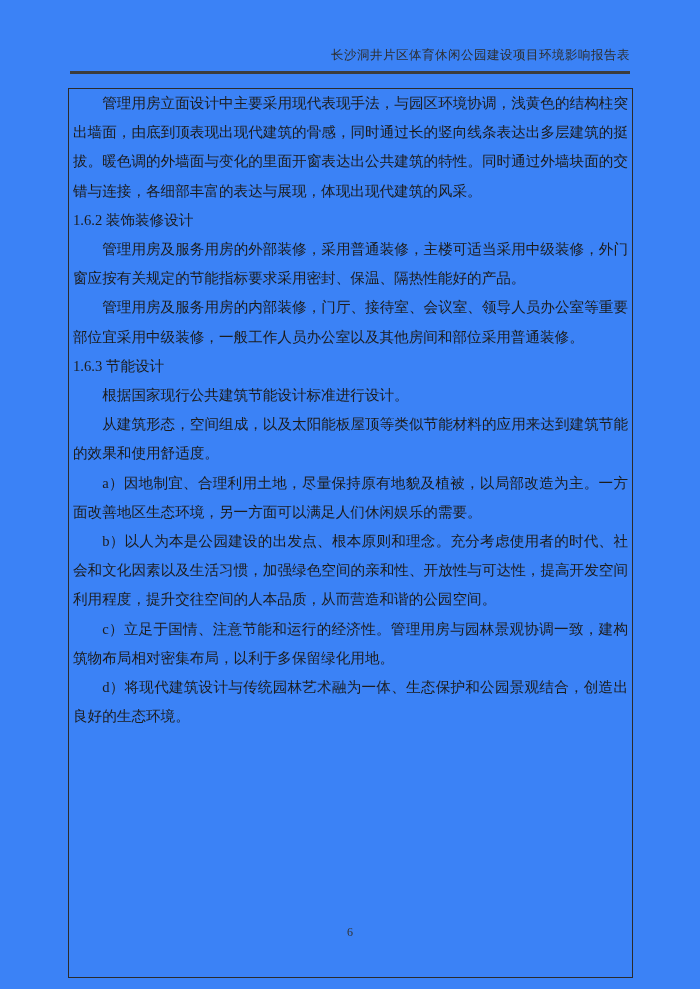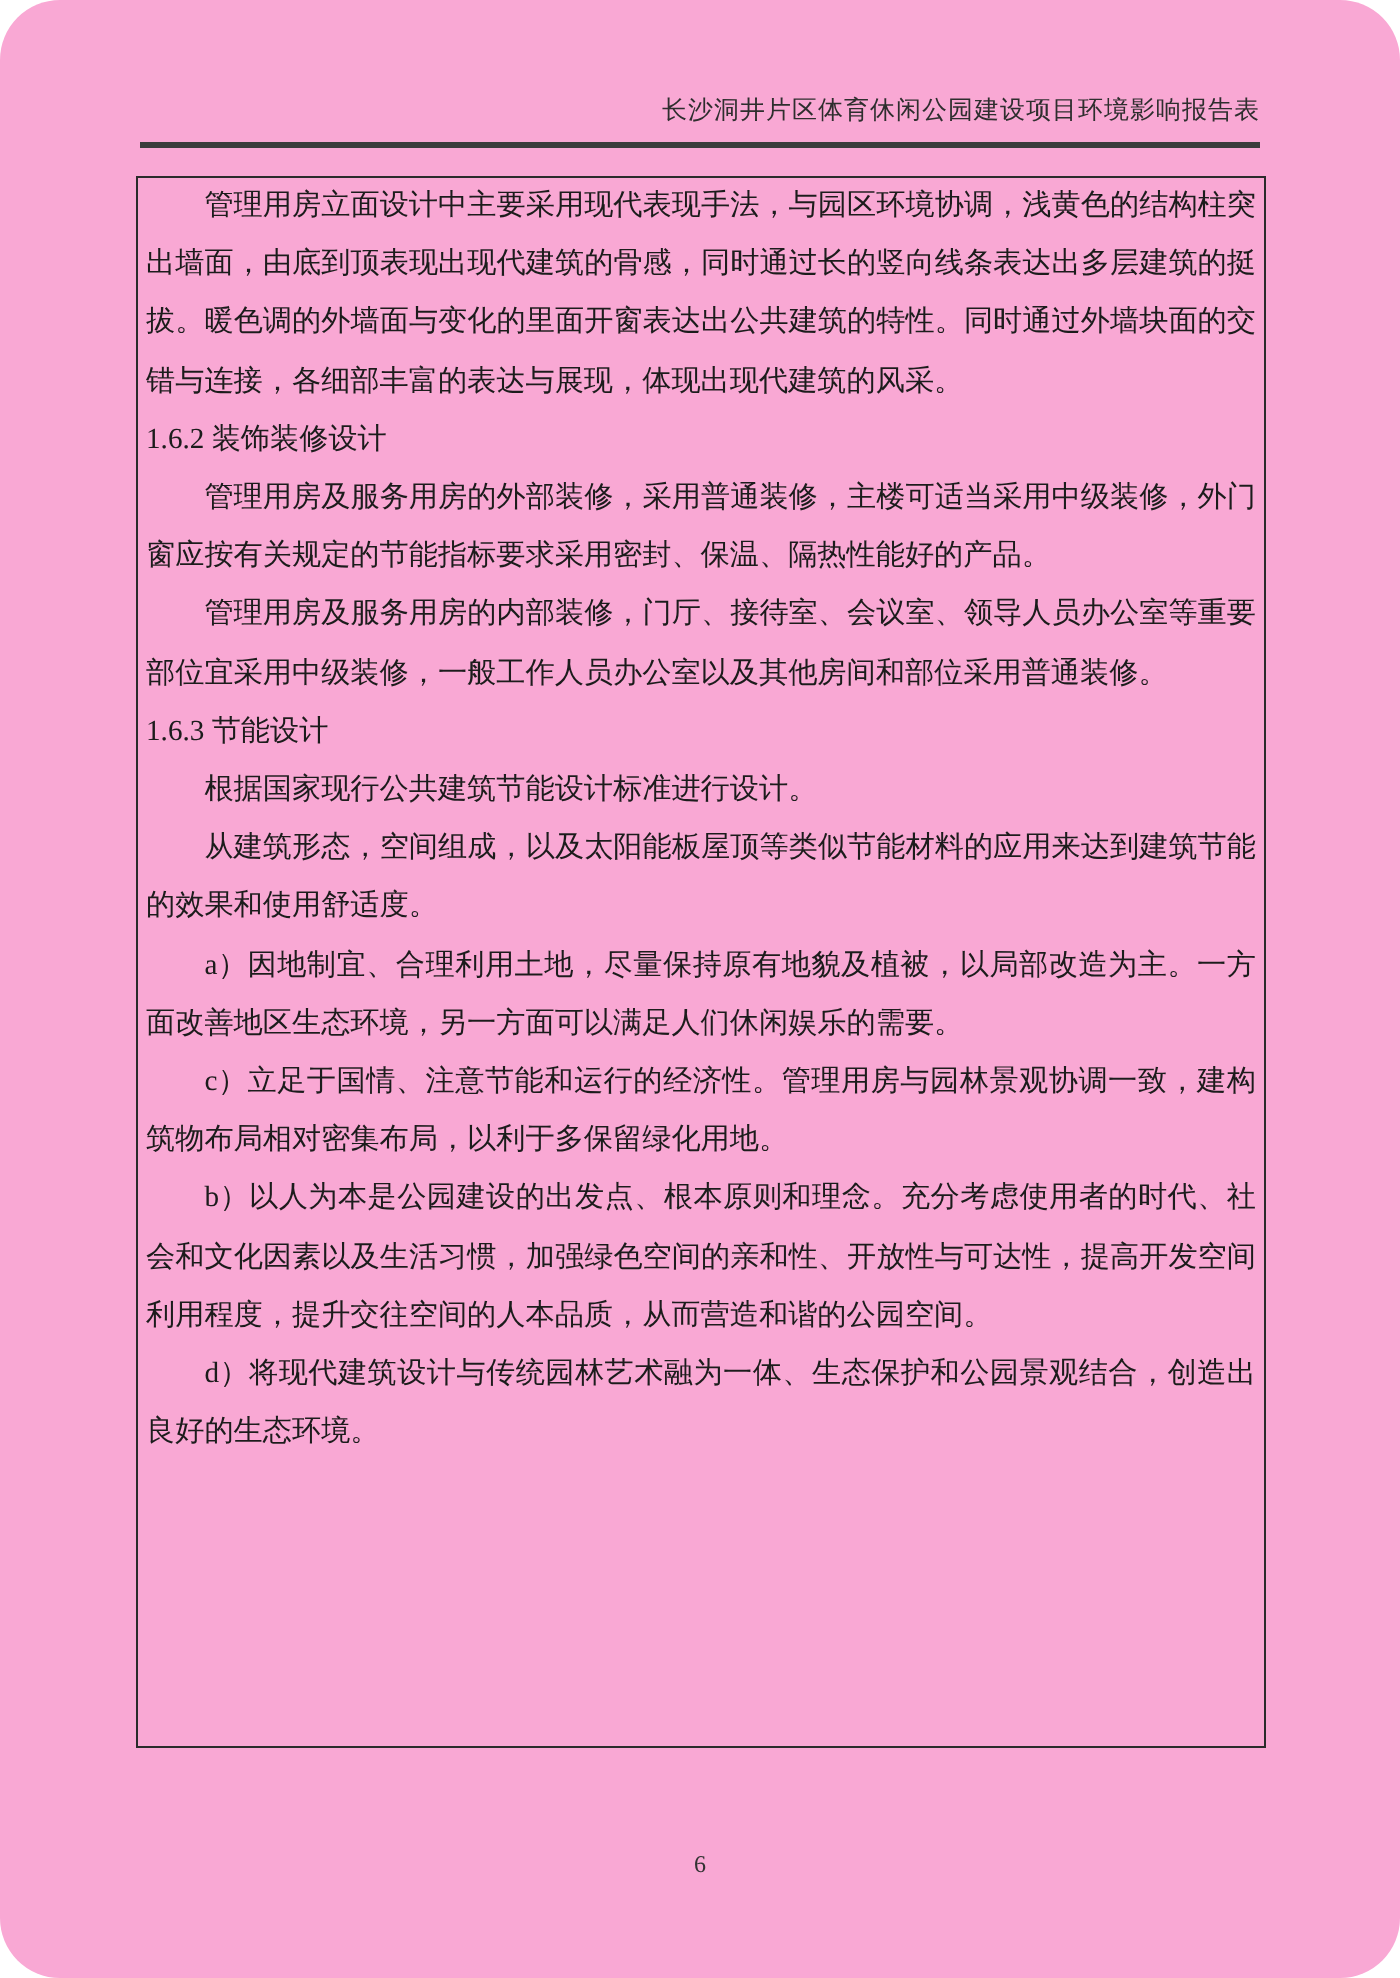--- a/index.html
+++ b/index.html
@@ -4,25 +4,24 @@
 <style>
   html, body {
     margin: 0;
     padding: 0;
     background: #ffffff;
   }
   .page {
     position: relative;
     width: 700px;
     height: 989px;
-    background: #f9a8d4;
+    background: #3b82f6;
     font-family: "Liberation Serif", "DejaVu Serif", serif;
     color: #1c1c1c;
     overflow: hidden;
-    border-radius: 30px;
   }
   .header-title {
     position: absolute;
     top: 47px;
     right: 70px;
     font-size: 12.5px;
     letter-spacing: 0.5px;
     color: #2e2e2e;
     white-space: nowrap;
   }
@@ -32,21 +31,21 @@
     left: 70px;
     width: 560px;
     height: 2.5px;
     background: #3c3c3c;
   }
   .report-table {
     position: absolute;
     top: 88px;
     left: 68px;
     width: 565px;
-    height: 786px;
+    height: 890px;
     border: 1.5px solid #2b2b2b;
     box-sizing: border-box;
     padding: 0 4px;
     overflow: hidden;
   }
   .block {
     font-size: 14.6px;
     line-height: 29.2px;
     text-align: justify;
     margin: 0;
@@ -83,20 +82,20 @@
   <div class="report-table">
     <div id="report-body">
         <div class="block block--paragraph">管理用房立面设计中主要采用现代表现手法，与园区环境协调，浅黄色的结构柱突出墙面，由底到顶表现出现代建筑的骨感，同时通过长的竖向线条表达出多层建筑的挺拔。暖色调的外墙面与变化的里面开窗表达出公共建筑的特性。同时通过外墙块面的交错与连接，各细部丰富的表达与展现，体现出现代建筑的风采。</div>
         <div class="block block--heading">1.6.2  装饰装修设计</div>
         <div class="block block--paragraph">管理用房及服务用房的外部装修，采用普通装修，主楼可适当采用中级装修，外门窗应按有关规定的节能指标要求采用密封、保温、隔热性能好的产品。</div>
         <div class="block block--paragraph">管理用房及服务用房的内部装修，门厅、接待室、会议室、领导人员办公室等重要部位宜采用中级装修，一般工作人员办公室以及其他房间和部位采用普通装修。</div>
         <div class="block block--heading">1.6.3  节能设计</div>
         <div class="block block--paragraph">根据国家现行公共建筑节能设计标准进行设计。</div>
         <div class="block block--paragraph">从建筑形态，空间组成，以及太阳能板屋顶等类似节能材料的应用来达到建筑节能的效果和使用舒适度。</div>
         <div class="block block--paragraph">a）因地制宜、合理利用土地，尽量保持原有地貌及植被，以局部改造为主。一方面改善地区生态环境，另一方面可以满足人们休闲娱乐的需要。</div>
+        <div class="block block--paragraph">b）以人为本是公园建设的出发点、根本原则和理念。充分考虑使用者的时代、社会和文化因素以及生活习惯，加强绿色空间的亲和性、开放性与可达性，提高开发空间利用程度，提升交往空间的人本品质，从而营造和谐的公园空间。</div>
         <div class="block block--paragraph">c）立足于国情、注意节能和运行的经济性。管理用房与园林景观协调一致，建构筑物布局相对密集布局，以利于多保留绿化用地。</div>
-        <div class="block block--paragraph">b）以人为本是公园建设的出发点、根本原则和理念。充分考虑使用者的时代、社会和文化因素以及生活习惯，加强绿色空间的亲和性、开放性与可达性，提高开发空间利用程度，提升交往空间的人本品质，从而营造和谐的公园空间。</div>
         <div class="block block--paragraph">d）将现代建筑设计与传统园林艺术融为一体、生态保护和公园景观结合，创造出良好的生态环境。</div>
       </div>
   </div>
 
   <div class="page-number">6</div>
 </div>
 
 </body></html>

